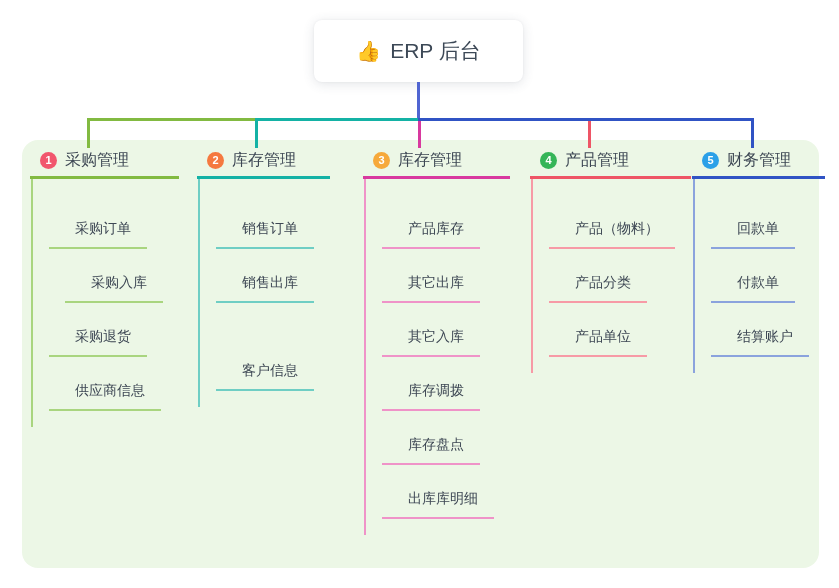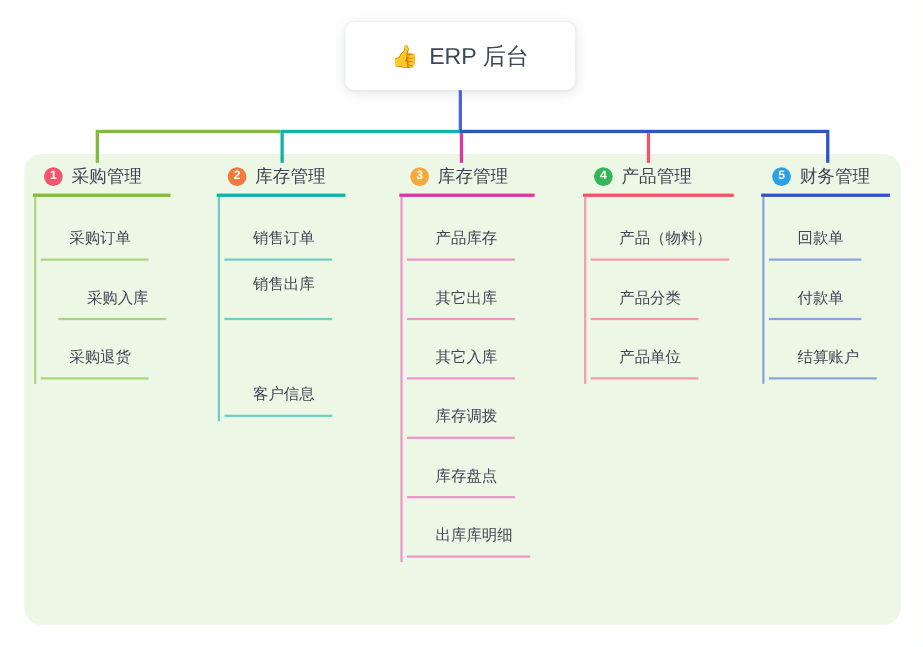--- a/index.html
+++ b/index.html
@@ -34,21 +34,21 @@
     padding:0 10px 6px 10px;border-bottom:3px solid #888;
     height:29px;
   }
   .badge{
     width:17px;height:17px;border-radius:50%;flex:0 0 auto;
     color:#fff;font-size:11px;font-weight:bold;
     display:flex;align-items:center;justify-content:center;
   }
   .branch-title{font-size:16px;color:#3d4754;white-space:nowrap;font-family:Liberation Mono, monospace;}
   .children{
-    list-style:none;margin:0 0 0 1px;padding:4px;
+    list-style:none;margin:0 0 0 1px;padding:16px;
     border-left:2px solid #bbb;
   }
   .children li{
     box-sizing:border-box;height:54px;width:max-content;
     display:flex;align-items:flex-end;
     border-bottom:2px solid #bbb;
   }
   .children li span{
     font-size:14px;color:#3d4754;white-space:nowrap;
     padding:0 16px 9px 26px;
@@ -84,32 +84,35 @@
       <ul class="children" style="border-left-color: rgb(169, 213, 127);">
         <li style="border-bottom-color: rgb(169, 213, 127);">
           <span>采购订单</span>
         </li>
         <li style="border-bottom-color: rgb(169, 213, 127); margin-left: 16px;">
           <span>采购入库</span>
         </li>
         <li style="border-bottom-color: rgb(169, 213, 127);">
           <span>采购退货</span>
         </li>
+        <li style="border-bottom-color: rgb(169, 213, 127);">
+          <span>供应商信息</span>
+        </li>
       </ul>
     </div>
     <div class="branch" style="left: 197px; top: 150px;">
       <div class="branch-header" style="border-bottom-color: rgb(20, 178, 165);">
         <span class="badge" style="background: rgb(245, 121, 63);">2</span>
         <span class="branch-title">库存管理</span>
       </div>
       <ul class="children" style="border-left-color: rgb(111, 206, 196);">
         <li style="border-bottom-color: rgb(111, 206, 196);">
           <span>销售订单</span>
         </li>
-        <li style="border-bottom-color: rgb(111, 206, 196); align-items: center;">
+        <li style="border-bottom-color: rgb(111, 206, 196);">
           <span>销售出库</span>
         </li>
         <li style="border-bottom-color: rgb(111, 206, 196); margin-top: 34px;">
           <span>客户信息</span>
         </li>
       </ul>
     </div>
     <div class="branch" style="left: 363px; top: 150px;">
       <div class="branch-header" style="border-bottom-color: rgb(216, 57, 159);">
         <span class="badge" style="background: rgb(246, 169, 59);">3</span>

